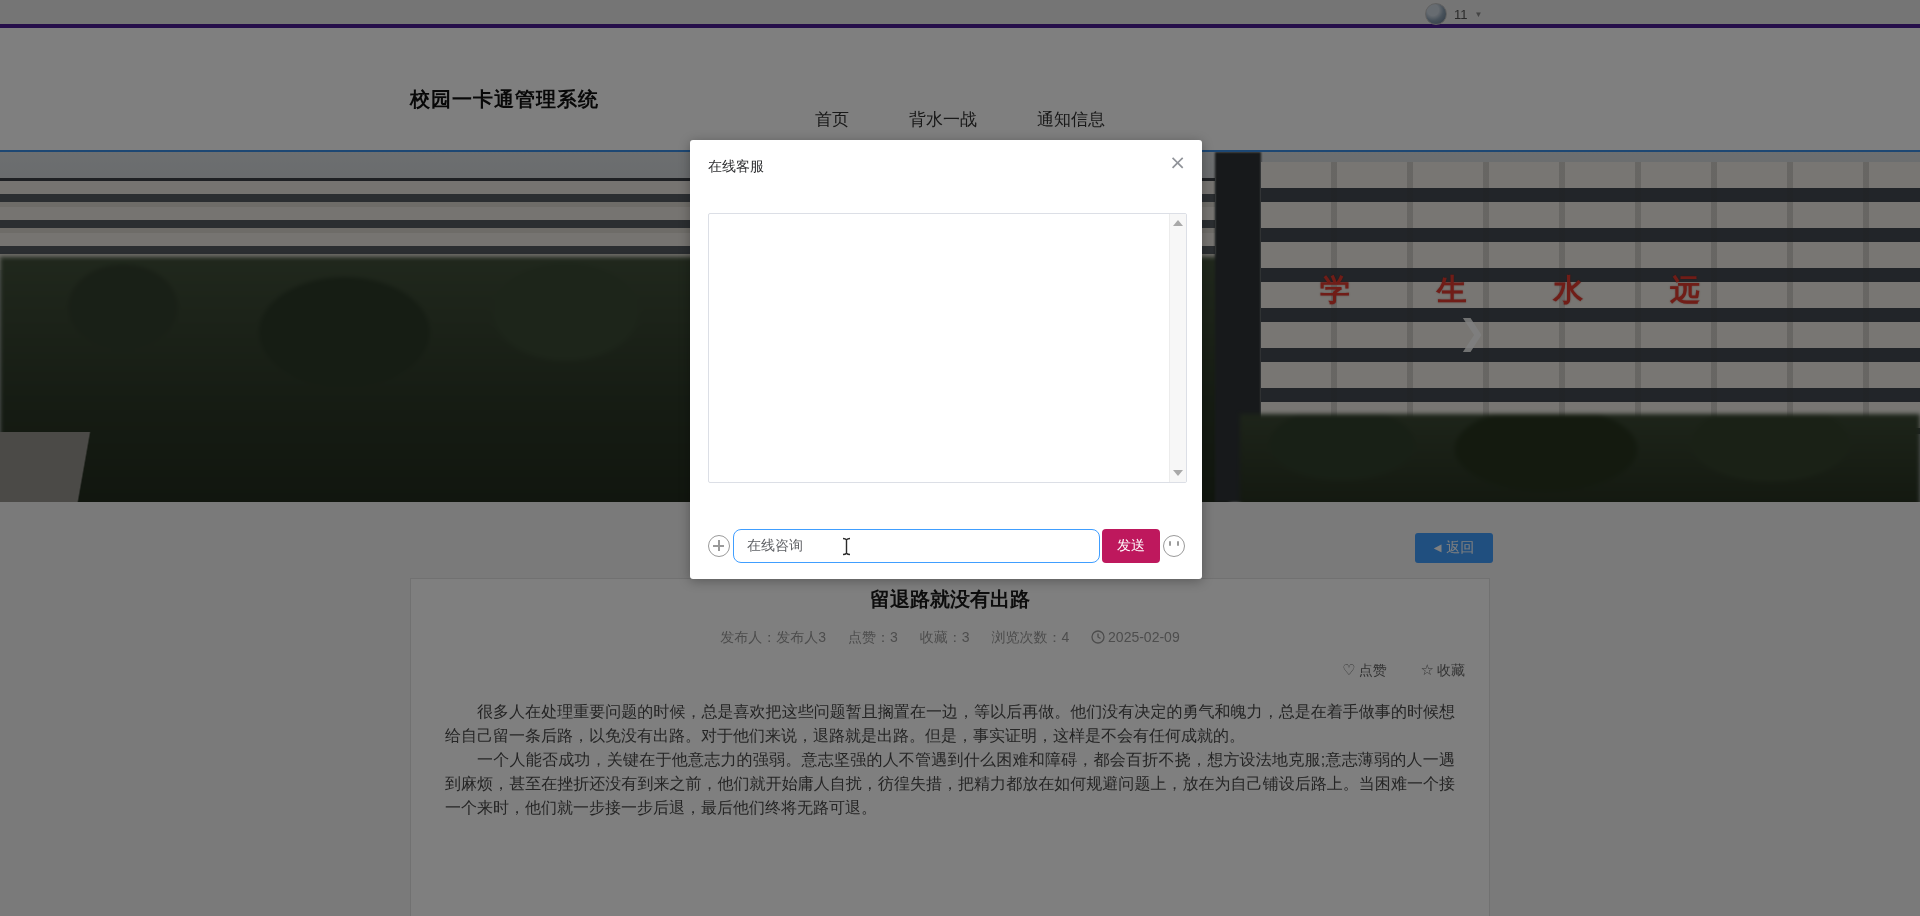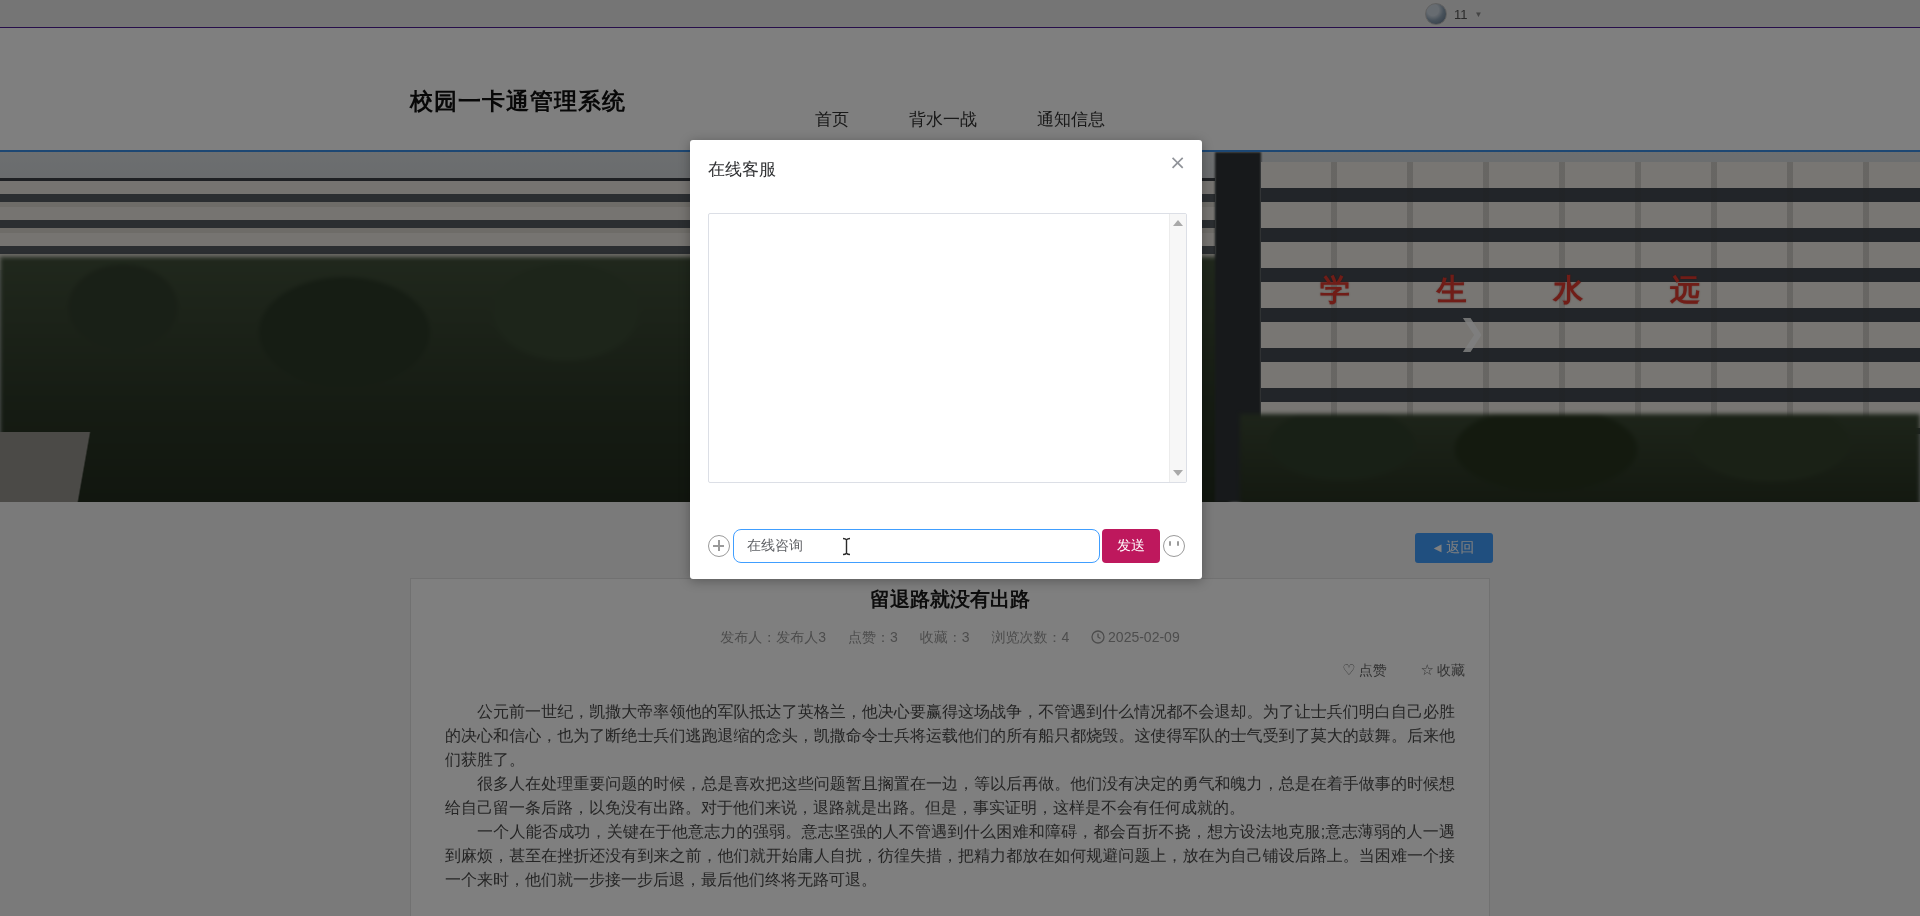--- a/index.html
+++ b/index.html
@@ -2,32 +2,32 @@
 <html><head>
 <meta charset="utf-8">
 <style>
   * { margin:0; padding:0; box-sizing:border-box; }
   html,body { width:1920px; height:916px; overflow:hidden; background:#f5f5f5;
               font-family:"Liberation Sans","DejaVu Sans",sans-serif; }
   #stage { position:relative; width:1920px; height:916px; overflow:hidden; background:#f5f5f5; }
 
   
   .navbar { position:absolute; left:0; top:0; width:1920px; height:28px;
-            background:#eaeaea; border-bottom:1px solid #4c1d95; z-index:2; }
+            background:#eaeaea; border-bottom:4px solid #4c1d95; z-index:2; }
   .user-menu { position:absolute; left:1425px; top:2px; height:24px; display:flex; align-items:center; gap:7px; cursor:pointer; }
   .avatar { width:22px; height:22px; border-radius:50%;
             background:radial-gradient(circle at 35% 30%, #cfd8e2 0 30%, #8fa3b5 55%, #5c6f83 100%);
             border:1px solid #c2c2c2; }
   .username { font-size:13px; color:#555; }
   .caret { font-size:8px; color:#8a8a8a; }
 
   
   .header { position:absolute; left:0; top:28px; width:1920px; height:124px;
             background:#ffffff; border-bottom:2px solid #3a8ee6; z-index:2; }
-  .site-title { position:absolute; left:410px; top:58px; font-size:23px; font-weight:bold; color:#111; letter-spacing:1px; }
+  .site-title { position:absolute; left:410px; top:58px; font-size:20px; font-weight:bold; color:#111; letter-spacing:1px; }
   .tabs { position:absolute; left:50%; transform:translateX(-50%); bottom:8px; height:42px; display:flex;justify-content:space-between; }
   .tab { padding:0 30px; height:42px; line-height:40px; font-size:17px; color:#333; cursor:pointer; }
 
   
   .carousel { position:absolute; left:0; top:152px; width:1920px; height:350px; overflow:hidden;
               background:linear-gradient(180deg,#dadee1 0%,#ced3d6 14%,#c3c8ca 22%,#b9bfc1 100%); }
   .bldg-left { position:absolute; left:0; top:26px; width:1215px; height:92px;
                background:repeating-linear-gradient(180deg,#ece9e2 0 13px,#565c62 13px 21px,#dcd8d0 21px 26px);
                border-top:3px solid #3c4146; }
   .trees-left { position:absolute; left:0; top:105px; width:1230px; height:250px;
@@ -75,21 +75,21 @@
   .article-actions { margin-top:14px; padding-right:24px; text-align:right; font-size:14px; color:#666; }
   .action-btn { margin-left:30px; cursor:pointer; }
   .action-icon { font-size:15px; margin-right:3px; }
   .article-body { margin:20px 34px 0 34px; }
   .article-body p { font-size:16px; line-height:24px; color:#4a4a4a; text-align:justify; text-indent:2em; margin:0; }
 
   
   .overlay { position:absolute; inset:0; background:rgba(0,0,0,0.5); z-index:10; }
   .dialog { position:absolute; left:690px; top:140px; width:512px; height:439px; background:#fff;
             border-radius:3px; box-shadow:0 2px 12px rgba(0,0,0,.3); z-index:20; }
-  .dialog-title { position:absolute; left:18px; top:18px; font-size:17px; color:#303133; }
+  .dialog-title { position:absolute; left:18px; top:18px; font-size:14px; color:#303133; }
   .dialog-close { position:absolute; right:16px; top:12px; font-size:20px; color:#909399; cursor:pointer;
                   line-height:1; font-family:"DejaVu Sans",sans-serif; }
   .msg-box { position:absolute; left:18px; top:73px; width:479px; height:270px;
              border:1px solid #dcdfe6; border-radius:2px; background:#fff; overflow:hidden; }
   .scrollbar { position:absolute; right:0; top:0; bottom:0; width:17px; background:#f7f7f7; border-left:1px solid #ececec; cursor:pointer; }
   .sb-arrow { position:absolute; left:50%; transform:translateX(-50%); width:0; height:0; }
   .sb-up { top:6px; border-left:5px solid transparent; border-right:5px solid transparent; border-bottom:6px solid #a9a9a9; }
   .sb-down { bottom:6px; border-left:5px solid transparent; border-right:5px solid transparent; border-top:6px solid #a9a9a9; }
   .chat-footer { position:absolute; left:18px; top:389px; width:477px; height:34px; display:flex; align-items:center; }
   .plus-icon { position:relative; width:22px; height:22px; border:1.5px solid #9a9a9a; border-radius:50%; flex:none; cursor:pointer; }
@@ -161,21 +161,20 @@
       <span class="seg"><svg class="clock-icon" width="14" height="14" viewBox="0 0 14 14">
             <circle cx="7" cy="7" r="6" fill="none" stroke="#9a9a9a" stroke-width="1.3"></circle>
             <path d="M7 3.5 V7 L9.5 8.5" fill="none" stroke="#9a9a9a" stroke-width="1.3"></path>
           </svg><span>2025-02-09</span></span>
     </div>
     <div class="article-actions">
       <span class="action-btn"><span class="action-icon">♡</span><span>点赞</span></span>
       <span class="action-btn"><span class="action-icon">☆</span><span>收藏</span></span>
     </div>
     <div class="article-body">
-      <p>公元前一世纪，凯撒大帝率领他的军队抵达了英格兰，他决心要赢得这场战争，不管遇到什么情况都不会退却。为了让士兵们明白自己必胜的决心和信心，也为了断绝士兵们逃跑退缩的念头，凯撒命令士兵将运载他们的所有船只都烧毁。这使得军队的士气受到了莫大的鼓舞。后来他们获胜了。</p>
       <p>很多人在处理重要问题的时候，总是喜欢把这些问题暂且搁置在一边，等以后再做。他们没有决定的勇气和魄力，总是在着手做事的时候想给自己留一条后路，以免没有出路。对于他们来说，退路就是出路。但是，事实证明，这样是不会有任何成就的。</p>
       <p>一个人能否成功，关键在于他意志力的强弱。意志坚强的人不管遇到什么困难和障碍，都会百折不挠，想方设法地克服;意志薄弱的人一遇到麻烦，甚至在挫折还没有到来之前，他们就开始庸人自扰，彷徨失措，把精力都放在如何规避问题上，放在为自己铺设后路上。当困难一个接一个来时，他们就一步接一步后退，最后他们终将无路可退。</p>
     </div>
   </div>
 
   <div class="overlay"></div>
 
   <div class="dialog">
     <div class="dialog-title">在线客服</div>
     <div class="dialog-close">×</div>

